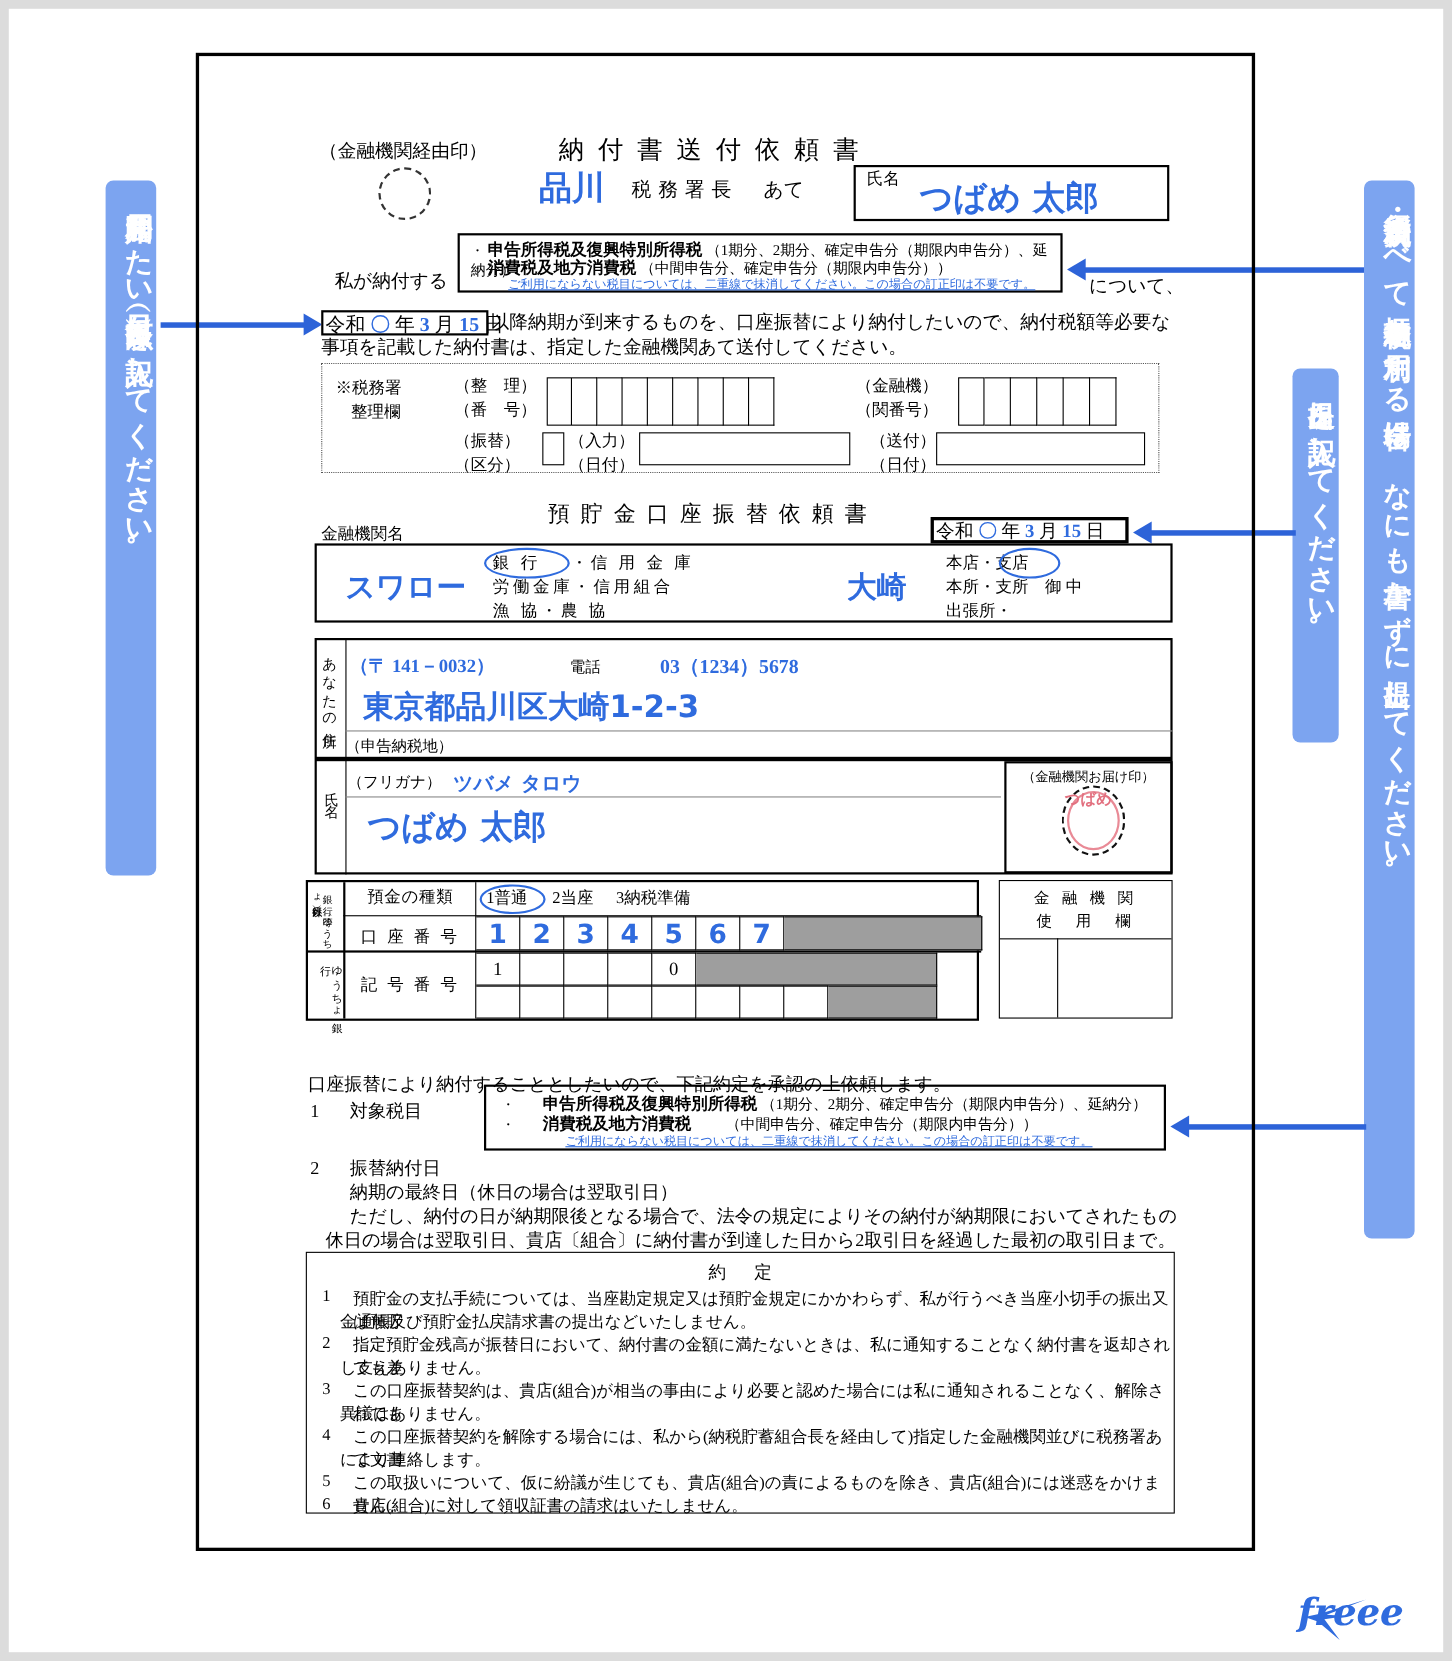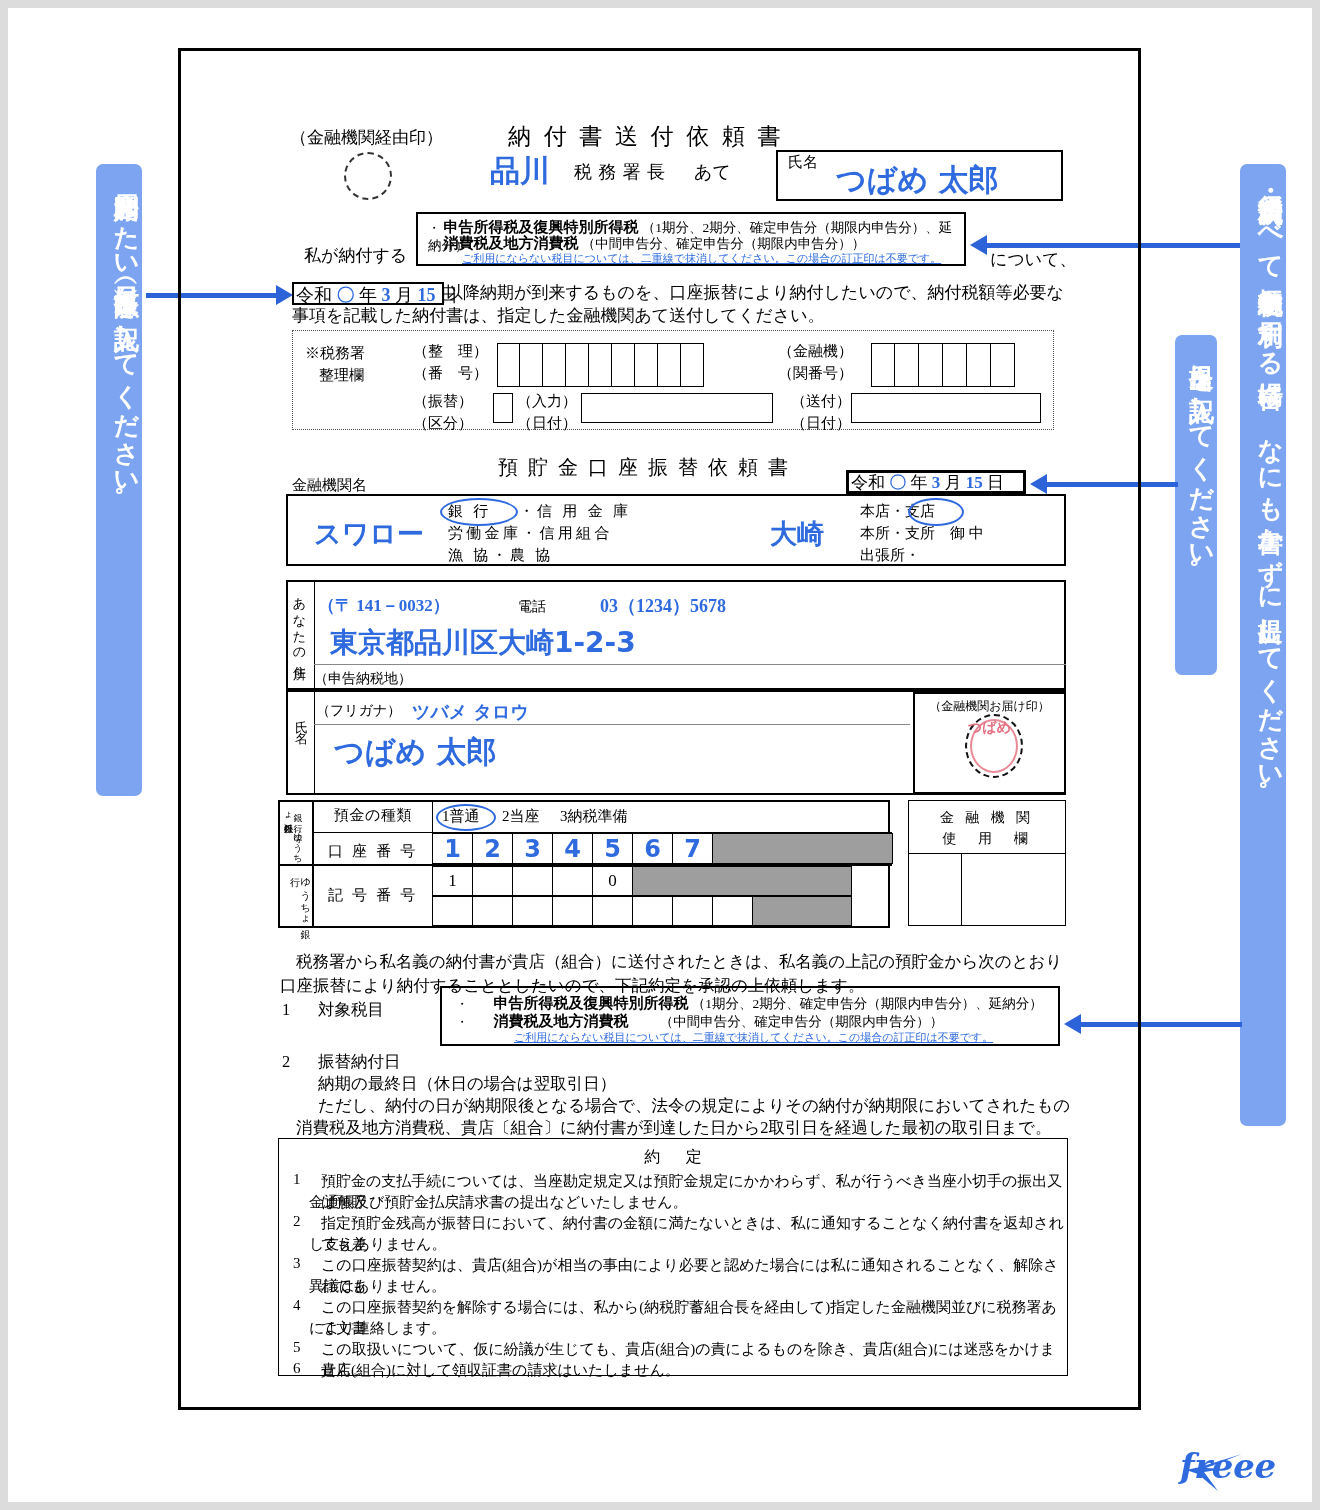--- a/index.html
+++ b/index.html
@@ -403,21 +403,20 @@
 
   <div class="abs box" id="kinyu-use">
     <div class="abs" style="left:0;top:6px;width:100%;text-align:center;font-size:14px;letter-spacing:.28em;line-height:1.5;">
       <div>金 融 機 関</div>
       <div>使　用　欄</div>
     </div>
     <div class="abs" style="left:0;top:52px;width:156px;height:1px;background:#000;"></div>
     <div class="abs" style="left:52px;top:52px;width:1px;height:72px;background:#000;"></div>
   </div>
 
-  <div class="abs para" style="left:288px;top:942px;">税務署から私名義の納付書が貴店（組合）に送付されたときは、私名義の上記の預貯金から次のとおり</div>
   <div class="abs para" style="left:272px;top:966px;">口座振替により納付することとしたいので、下記約定を承認の上依頼します。</div>
 
   <div class="abs para" style="left:274px;top:990px;">1</div>
   <div class="abs para" style="left:310px;top:990px;">対象税目</div>
 
   <div class="abs box2" id="tax-box2">
     <div class="taxline" style="top:6px;left:14px;">
       <span class="bul">・</span>
       <span class="strong" style="margin-left:22px;">申告所得税及復興特別所得税</span>
       <span>（1期分、2期分、確定申告分（期限内申告分）、延納分）</span>
@@ -427,21 +426,21 @@
       <span class="strong" style="margin-left:22px;">消費税及地方消費税</span>
       <span style="margin-left:28px;">（中間申告分、確定申告分（期限内申告分））</span>
     </div>
     <div style="position:absolute;left:72px;top:42px;font-size:11px;color:#2F6BDE;text-decoration:underline;">ご利用にならない税目については、二重線で抹消してください。この場合の訂正印は不要です。</div>
   </div>
 
   <div class="abs para" style="left:274px;top:1042px;">2</div>
   <div class="abs para" style="left:310px;top:1042px;">振替納付日</div>
   <div class="abs para" style="left:310px;top:1064px;">納期の最終日（休日の場合は翌取引日）</div>
   <div class="abs para" style="left:310px;top:1086px;">ただし、納付の日が納期限後となる場合で、法令の規定によりその納付が納期限においてされたもの</div>
-  <div class="abs para" style="left:288px;top:1108px;">消費税及地方消費税、貴店〔組合〕に納付書が到達した日から2取引日を経過した最初の取引日まで。</div>
+  <div class="abs para" style="left:288px;top:1108px;">休日の場合は翌取引日、貴店〔組合〕に納付書が到達した日から2取引日を経過した最初の取引日まで。</div>
 
   <div class="abs box" id="yakujo-box">
     <div class="abs" id="yakujo-title">約定</div>
 
     <div class="yknum" style="left:14px;top:32px;">1</div>
     <div class="yk" style="left:42px;top:32px;">預貯金の支払手続については、当座勘定規定又は預貯金規定にかかわらず、私が行うべき当座小切手の振出又は預貯</div>
     <div class="yk" style="left:30px;top:53px;">金通帳及び預貯金払戻請求書の提出などいたしません。</div>
 
     <div class="yknum" style="left:14px;top:74px;">2</div>
     <div class="yk" style="left:42px;top:74px;">指定預貯金残高が振替日において、納付書の金額に満たないときは、私に通知することなく納付書を返却されても差</div>

